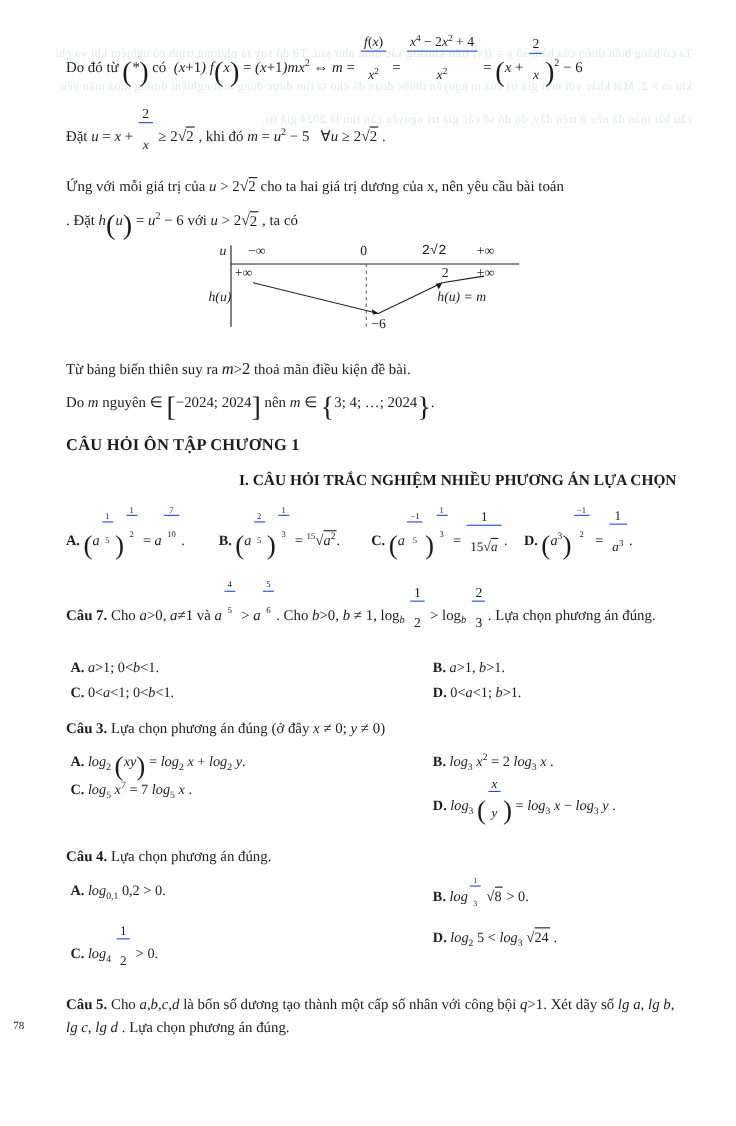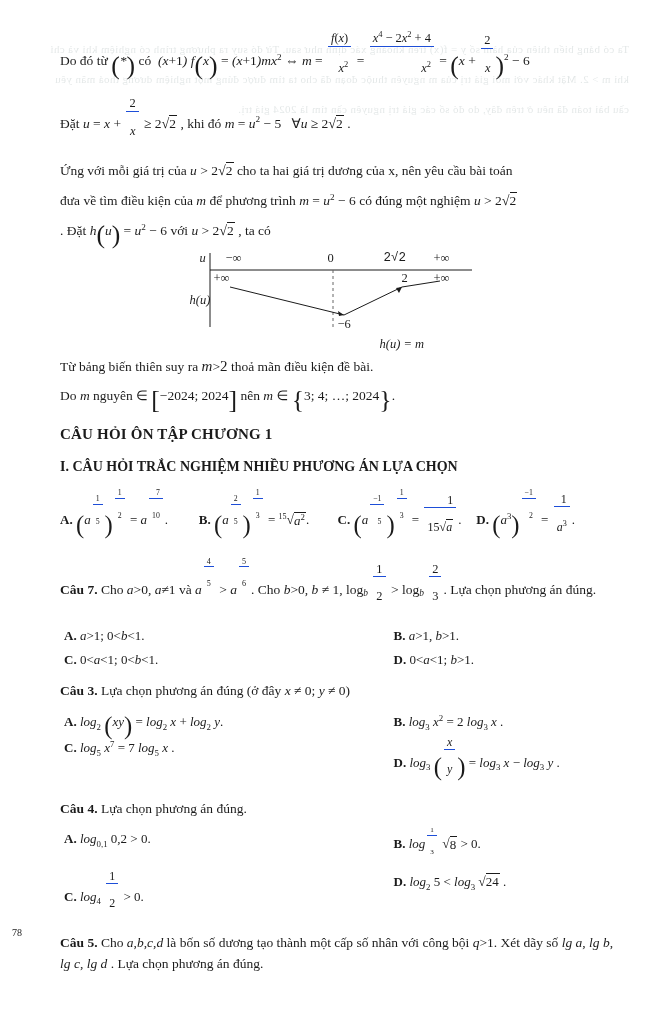--- a/index.html
+++ b/index.html
@@ -45,21 +45,21 @@
   }
   .line {
     font-size: 13.5px;
     line-height: 1.5;
     margin: 0 0 9px 0;
   }
   .ital { font-style: italic; }
   .frac {
     display: inline-block;
     vertical-align: -0.52em;
-    text-align: right;
+    text-align: center;
     font-size: 0.92em;
     line-height: 1.08;
     margin: 0 2px;
   }
   .frac .num { display: block; padding: 0 3px; }
   .frac .den { display: block; border-top: 1px solid #1d4ed8; padding: 13px 3px; }
   .sup { font-size: 0.68em; vertical-align: super; }
   .sub { font-size: 0.68em; vertical-align: sub; }
   .bigparen {
     font-size: 1.9em;
@@ -85,20 +85,21 @@
     text-align: left;
     font-size: 15px;
     font-weight: bold;
     margin: 20px 0 16px 0;
     letter-spacing: .2px;
   }
   h3.section {
     font-size: 14px;
     font-weight: bold;
     margin: 0 0 14px 0;
+    text-align: right;
   }
   .q {
     font-size: 13.5px;
     line-height: 1.55;
     margin: 0 0 8px 0;
   }
   .q b { font-weight: bold; }
   .opts {
     display: flex;
     flex-wrap: wrap;
@@ -151,23 +152,20 @@
       Đặt <span class="ital">u</span> = <span class="ital">x</span> +
       <span class="frac"><span class="num">2</span><span class="den"><span class="ital">x</span></span></span>
       ≥ 2<span class="rad">√</span><span class="ovl">2</span> , khi đó <span class="ital">m</span> =
       <span class="ital">u</span><span class="sup">2</span> − 5 &nbsp; ∀<span class="ital">u</span> ≥ 2<span class="rad">√</span><span class="ovl">2</span> .
     </p>
 
     <p class="line">
       Ứng với mỗi giá trị của <span class="ital">u</span> &gt; 2<span class="rad">√</span><span class="ovl">2</span> cho ta hai giá trị dương của x, nên yêu cầu bài toán
     </p>
 
-    <p class="line">
-      đưa về tìm điều kiện của <span class="ital">m</span> để phương trình <span class="ital">m</span> = <span class="ital">u</span><span class="sup">2</span> − 6 có đúng một nghiệm <span class="ital">u</span> &gt; 2<span class="rad">√</span><span class="ovl">2</span>
-    </p>
 
     <p class="line">
       . Đặt <span class="ital">h</span><span class="bigparen">(</span><span class="ital">u</span><span class="bigparen">)</span> = <span class="ital">u</span><span class="sup">2</span> − 6 với <span class="ital">u</span> &gt; 2<span class="rad">√</span><span class="ovl">2</span> , ta có
     </p>
 
     <div class="vartable">
       <svg class="arrow-svg" width="300" height="96" viewBox="0 0 300 96">
 
         <line x1="22" y1="19" x2="284" y2="19" stroke="#1b1b1b" stroke-width="1"></line>
 
@@ -190,21 +188,21 @@
       <span class="vt-cell" style="left:196px; top:0px; font-style:normal;font-family:Liberation Mono, monospace;">2√2</span>
       <span class="vt-cell" style="left:246px; top:0px; font-style:normal;">+∞</span>
 
       <span class="vt-cell" style="left:26px; top:20px; font-style:normal;">+∞</span>
       <span class="vt-cell" style="left:2px; top:42px;">h(u)</span>
 
       <span class="vt-cell" style="left:214px; top:20px; font-style:normal;">2</span>
       <span class="vt-cell" style="left:246px; top:20px; font-style:normal;">+∞</span>
 
       <span class="vt-cell" style="left:150px; top:66px; font-style:normal;">−6</span>
-      <span class="vt-cell" style="left:192px; top:42px;margin-top:44px;">h(u) = m</span>
+      <span class="vt-cell" style="left:210px; top:42px;">h(u) = m</span>
     </div>
 
     <p class="line">
       Từ bảng biến thiên suy ra <span style="font-size:15px;" class="ital">m</span>&gt;<span style="font-size:15px;">2</span> thoả mãn điều kiện đề bài.
     </p>
     <p class="line">
       Do <span class="ital">m</span> nguyên ∈ <span class="bigparen">[</span>−2024; 2024<span class="bigparen">]</span> nên <span class="ital">m</span> ∈ <span class="bigparen">{</span>3; 4; …; 2024<span class="bigparen">}</span>.
     </p>
 
     <h2 class="chapter">CÂU HỎI ÔN TẬP CHƯƠNG 1</h2>

